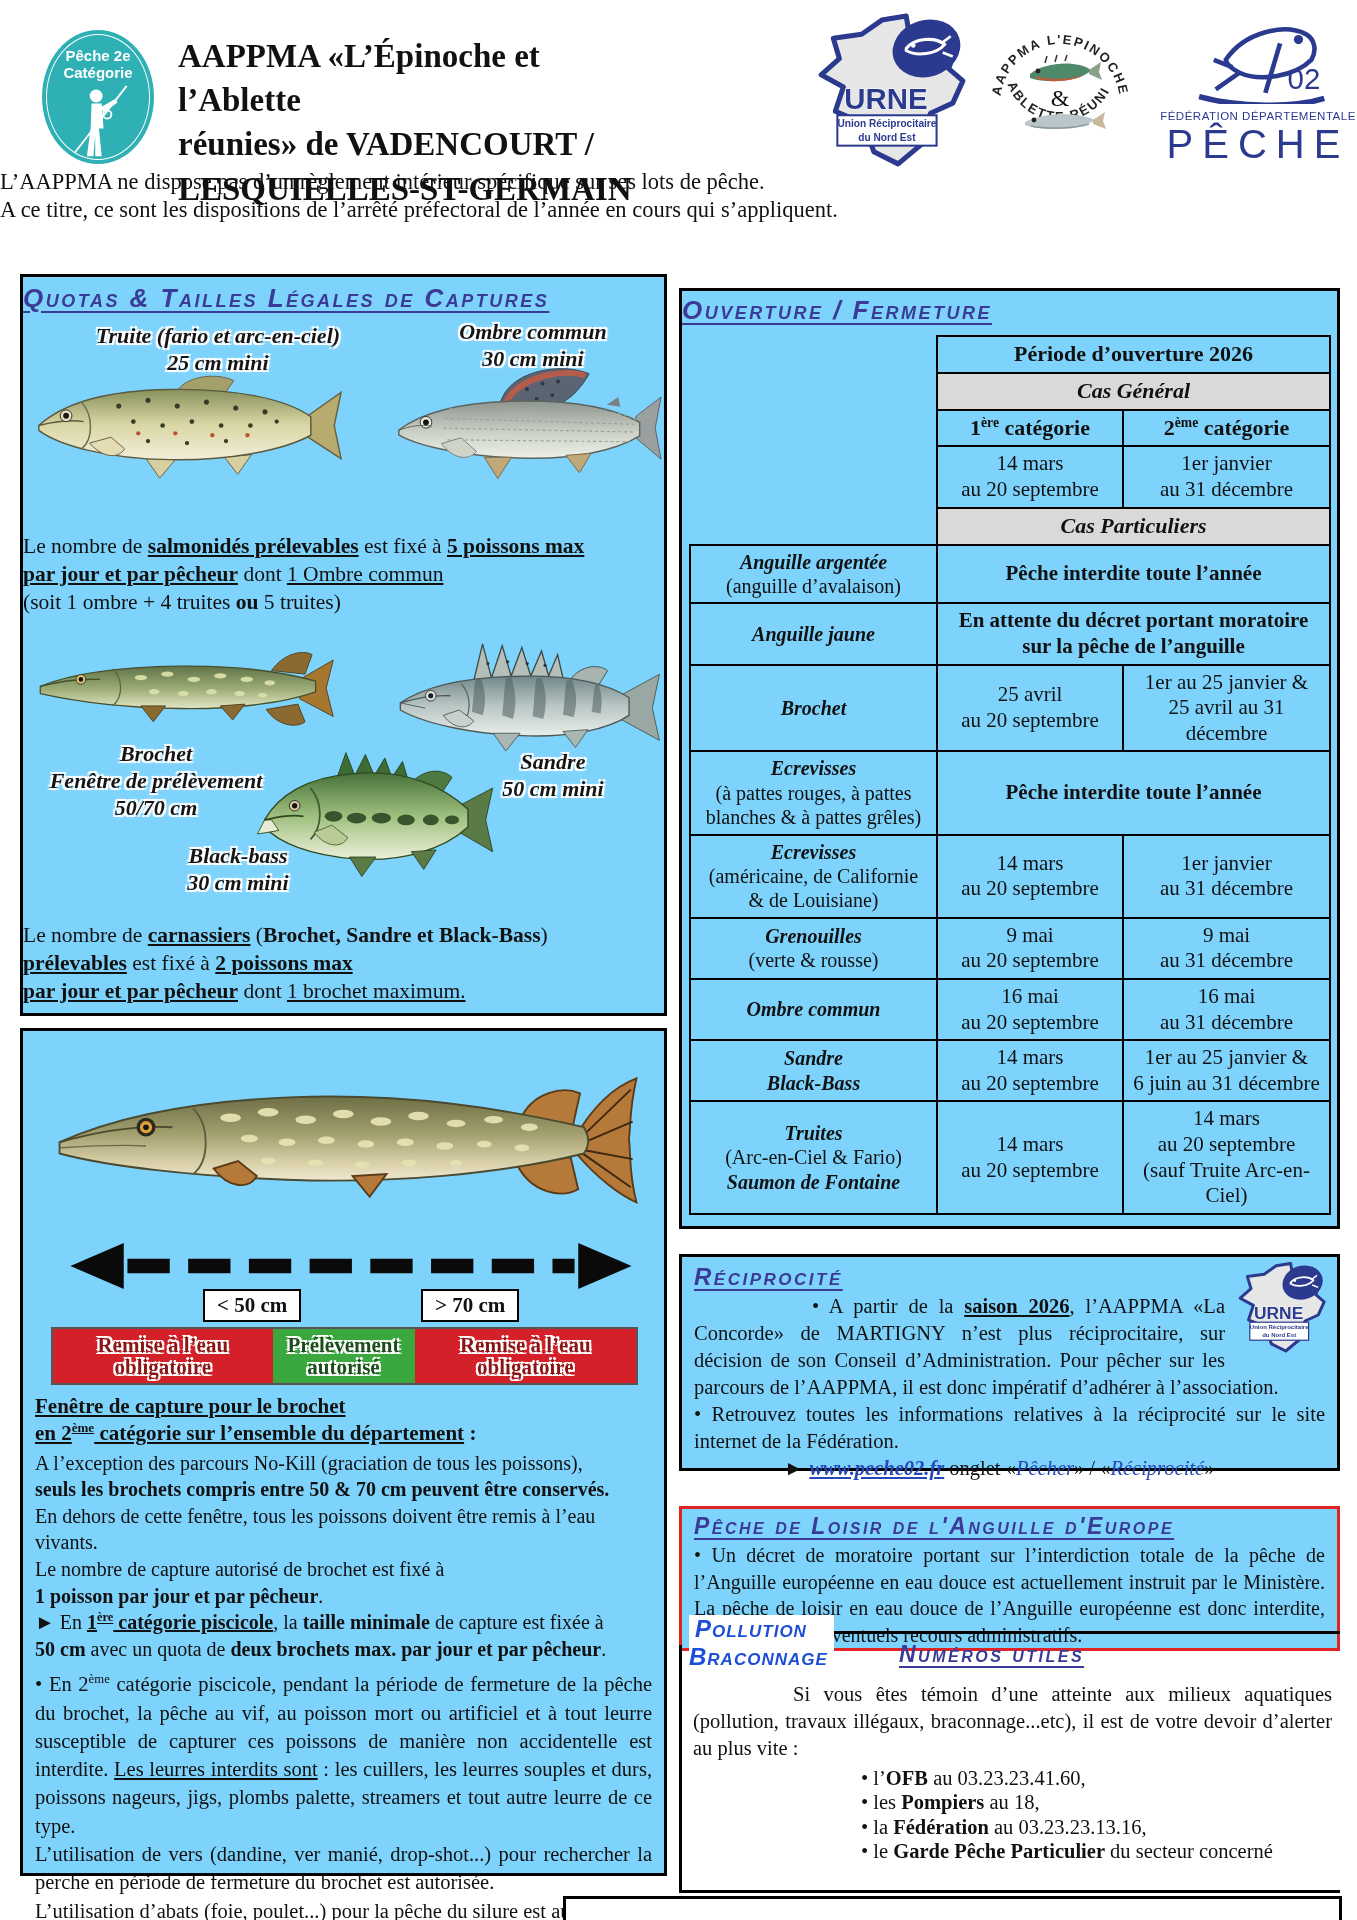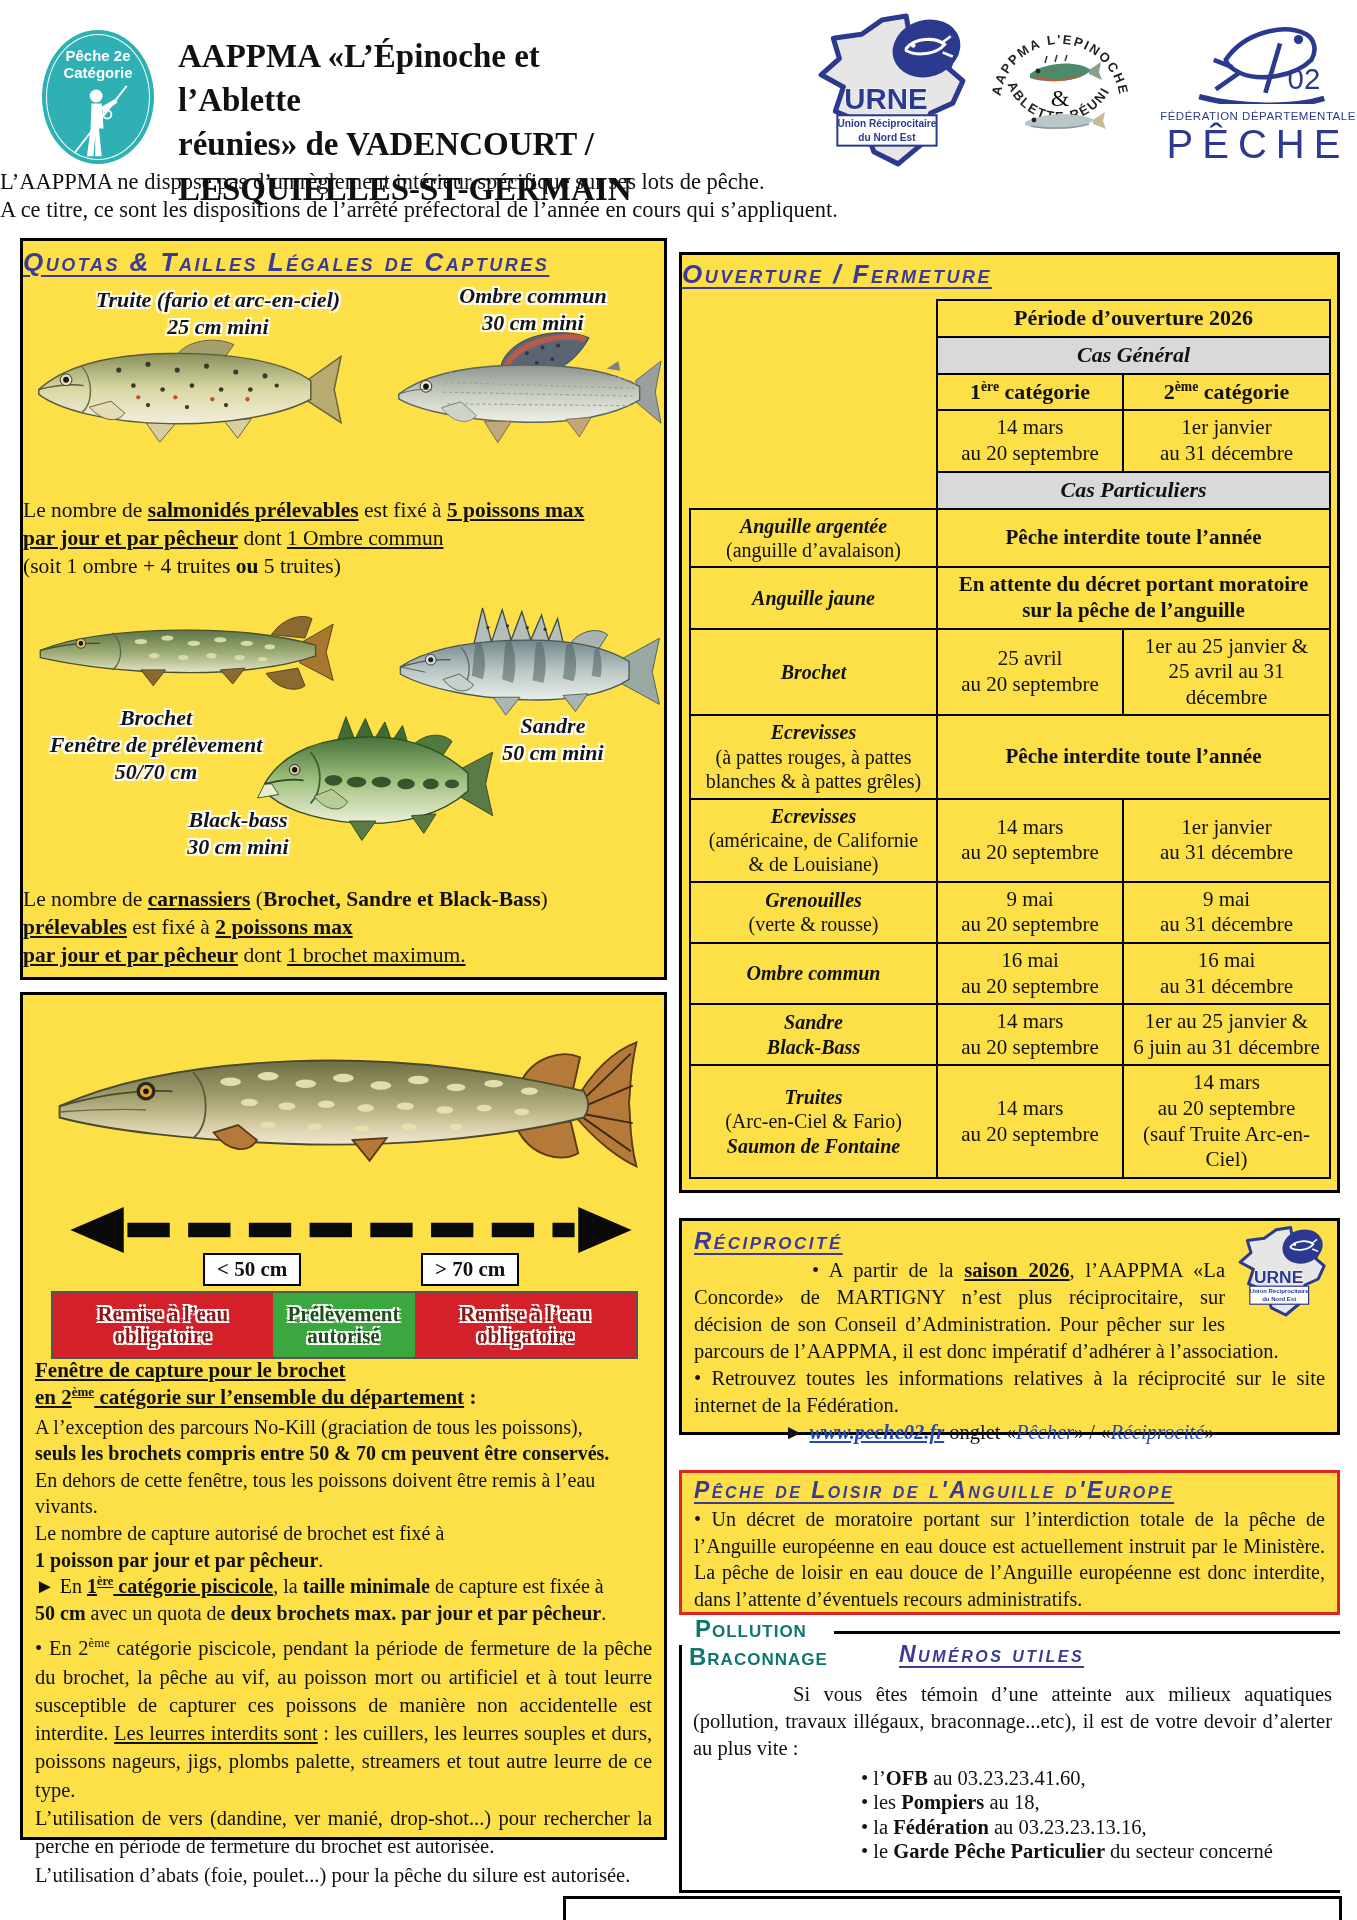--- a/index.html
+++ b/index.html
@@ -26,55 +26,55 @@
   .intro{left:0;right:0;top:168px;font-size:22.5px;line-height:1.26;}
 
   .logo-urne-big{left:800px;top:12px;}
   .logo-circle{left:985px;top:22px;}
   .logo-fede{left:1152px;top:12px;width:196px;text-align:center;color:#2b3a8f;
              font-family:"Liberation Sans",sans-serif;margin-left:8px;}
   .fede-dept{font-size:11.5px;letter-spacing:.5px;margin-top:2px;}
   .fede-name{font-size:40px;letter-spacing:9px;margin-top:0px;font-weight:400;}
 
   
-  .box{position:absolute;border:3px solid #000;background:#fde047;box-sizing:border-box;}
+  .box{position:absolute;border:3px solid #000;background:#7dd3fc;box-sizing:border-box;margin-top:36px;}
   .redbox{border:3px solid #e02424;}
 
   
   .fishlabel{position:absolute;font-weight:700;font-style:italic;font-size:22px;text-align:center;
              line-height:1.22;white-space:pre-line;color:#151515;
              text-shadow:-2px -2px 0 #fff,2px -2px 0 #fff,-2px 2px 0 #fff,2px 2px 0 #fff,0 0 5px #fff;}
 
   .bodytext{font-size:20.5px;line-height:1.3;}
 
   
   .sizebox{position:absolute;border:2px solid #000;background:#fff;font-weight:700;
            font-size:21px;padding:2px 12px;}
-  .bar{position:absolute;display:flex;height:68px;border:2px solid #555;box-sizing:border-box;}
+  .bar{position:absolute;display:flex;height:58px;border:2px solid #555;box-sizing:border-box;}
   .bar .seg{display:flex;align-items:center;justify-content:center;text-align:center;
             font-weight:700;font-size:21px;line-height:1.05;white-space:pre-line;}
   .seg-red{background:#d42028;color:#8c1616;
            text-shadow:-2px -2px 0 #fff,2px -2px 0 #fff,-2px 2px 0 #fff,2px 2px 0 #fff;}
   .seg-green{background:#3aa83e;color:#1c4d1c;
            text-shadow:-2px -2px 0 #fff,2px -2px 0 #fff,-2px 2px 0 #fff,2px 2px 0 #fff;}
 
   
   .ouv-table{border-collapse:collapse;table-layout:fixed;width:640px;font-size:21px;}
   .ouv-table td{border:2px solid #000;text-align:center;vertical-align:middle;
                 padding:4px 4px;line-height:1.22;white-space:pre-line;}
   .ouv-table td.blank{border:none;}
   .ouv-table td.band{background:#d9d9d9;font-weight:700;font-style:italic;font-size:22px;}
   .ouv-table td.ph{font-weight:700;font-size:22px;}
   .ouv-table td.cath{font-weight:700;font-size:22px;}
   .ouv-table td.merged{font-weight:700;}
 
   .num-item{margin-left:168px;font-size:20.5px;line-height:1.18;}
   .num-item::before{content:"• ";}
-  .comic{font-family:"Liberation Sans",sans-serif;font-weight:700;
-         font-variant:small-caps;font-size:24px;line-height:1.15;color:#0f766e;letter-spacing:1px;}
+  .comic{font-family:"Liberation Sans",sans-serif;font-weight:700;font-style:italic;
+         font-variant:small-caps;font-size:24px;line-height:1.15;color:#1d4ed8;letter-spacing:1px;}
   .bline{position:absolute;background:#000;}
 </style>
 </head>
 <body>
 
 <div class="page">
 
   <div class="abs badge">
     <div class="ring">
       <div data-bind="header.badge_line1">Pêche 2e</div>

